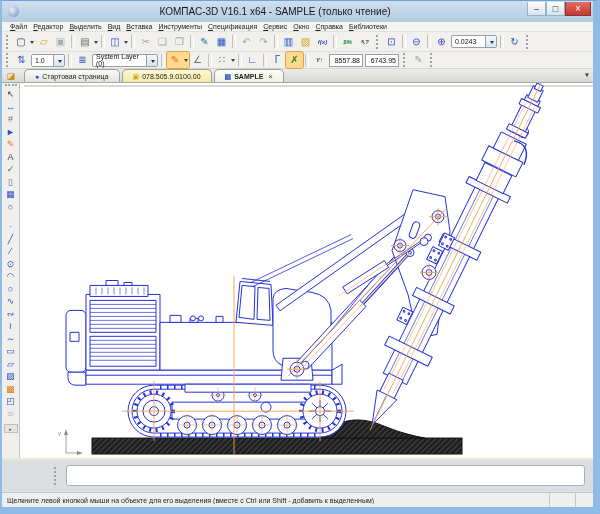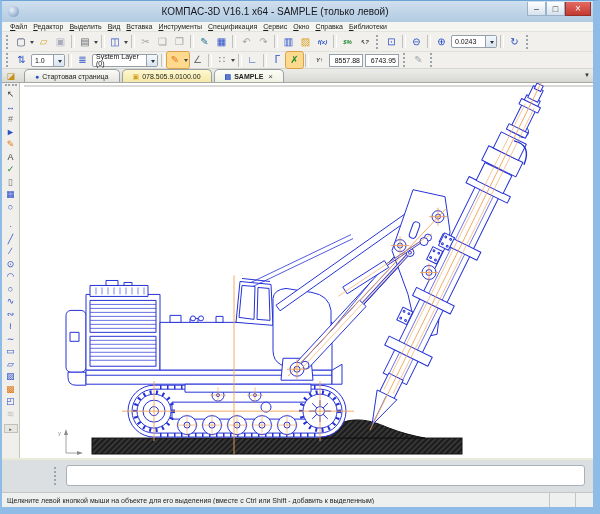--- a/index.html
+++ b/index.html
@@ -73,21 +73,21 @@
   .status-cell{width:26px;height:100%;border-left:1px solid #c6c6c1;}
   .status-cell2{width:18px;height:100%;border-left:1px solid #c6c6c1;}
 </style>
 </head>
 <body>
 
 <div class="win">
 
   <div class="titlebar">
     <div class="appicon"></div>
-    <div class="title">КОМПАС-3D V16.1 x64 - SAMPLE (только левой)</div>
+    <div class="title">КОМПАС-3D V16.1 x64 - SAMPLE (только чтение)</div>
     <div class="winbtns">
       <div class="wbtn">–</div>
       <div class="wbtn">□</div>
       <div class="wbtn close">×</div>
     </div>
   </div>
 
   <div class="menubar">
 
       <div class="menu-item">Файл</div>

